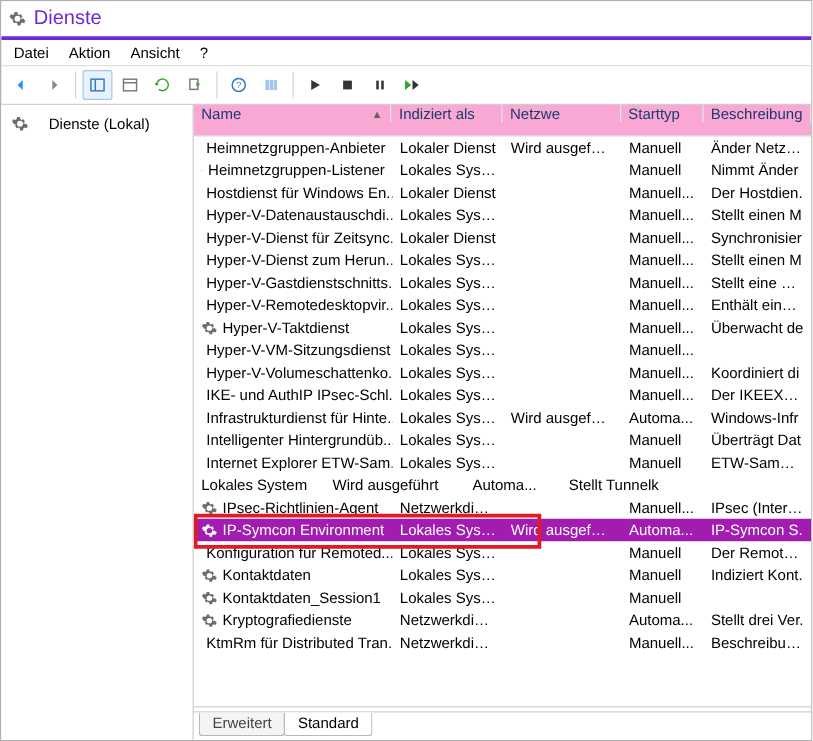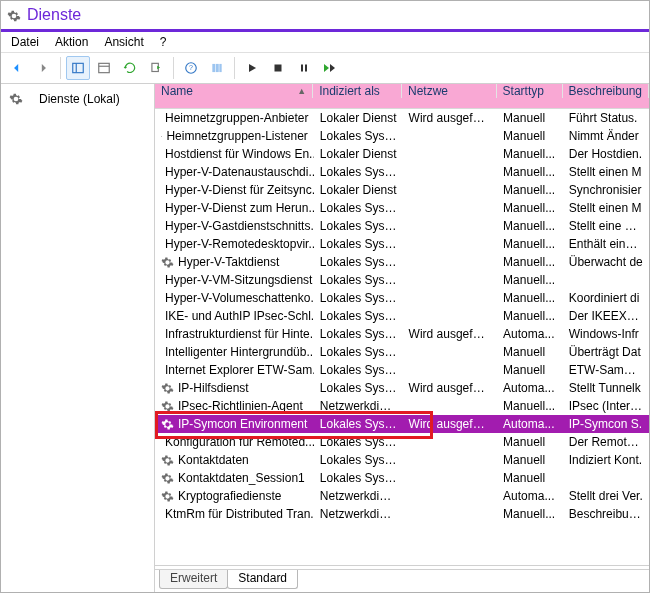--- a/index.html
+++ b/index.html
@@ -158,21 +158,21 @@
       <div class="row">
             <div class="cell first c-name">
               <svg width="13" height="13" viewBox="0 0 24 24">
                 <path fill="#6d6d6d" d="M12 8a4 4 0 1 0 0 8 4 4 0 0 0 0-8zm9 4a7 7 0 0 1-.1 1.2l2.1 1.6-2 3.5-2.5-1a7 7 0 0 1-2 1.2l-.4 2.7h-4l-.4-2.7a7 7 0 0 1-2-1.2l-2.5 1-2-3.5 2.1-1.6A7 7 0 0 1 3 12a7 7 0 0 1 .1-1.2L1 9.2l2-3.5 2.5 1a7 7 0 0 1 2-1.2L7.9 2.8h4l.4 2.7a7 7 0 0 1 2 1.2l2.5-1 2 3.5-2.1 1.6c.1.4.1.8.1 1.2z"></path>
               </svg>
               <span>Heimnetzgruppen-Anbieter</span>
             </div>
             <div class="cell c-logon">Lokaler Dienst</div>
             <div class="cell c-status">Wird ausgeführt</div>
             <div class="cell c-start">Manuell</div>
-            <div class="cell c-desc">Führt Status.</div>
+            <div class="cell c-desc">Änder Netzwe.</div>
           </div>
           <div class="row">
             <div class="cell first c-name">
               <svg width="13" height="13" viewBox="0 0 24 24">
                 <path fill="#6d6d6d" d="M12 8a4 4 0 1 0 0 8 4 4 0 0 0 0-8zm9 4a7 7 0 0 1-.1 1.2l2.1 1.6-2 3.5-2.5-1a7 7 0 0 1-2 1.2l-.4 2.7h-4l-.4-2.7a7 7 0 0 1-2-1.2l-2.5 1-2-3.5 2.1-1.6A7 7 0 0 1 3 12a7 7 0 0 1 .1-1.2L1 9.2l2-3.5 2.5 1a7 7 0 0 1 2-1.2L7.9 2.8h4l.4 2.7a7 7 0 0 1 2 1.2l2.5-1 2 3.5-2.1 1.6c.1.4.1.8.1 1.2z"></path>
               </svg>
               <span>Heimnetzgruppen-Listener</span>
             </div>
             <div class="cell c-logon">Lokales System</div>
             <div class="cell c-status"></div>
@@ -329,26 +329,20 @@
                 <path fill="#6d6d6d" d="M12 8a4 4 0 1 0 0 8 4 4 0 0 0 0-8zm9 4a7 7 0 0 1-.1 1.2l2.1 1.6-2 3.5-2.5-1a7 7 0 0 1-2 1.2l-.4 2.7h-4l-.4-2.7a7 7 0 0 1-2-1.2l-2.5 1-2-3.5 2.1-1.6A7 7 0 0 1 3 12a7 7 0 0 1 .1-1.2L1 9.2l2-3.5 2.5 1a7 7 0 0 1 2-1.2L7.9 2.8h4l.4 2.7a7 7 0 0 1 2 1.2l2.5-1 2 3.5-2.1 1.6c.1.4.1.8.1 1.2z"></path>
               </svg>
               <span>Internet Explorer ETW-Sam...</span>
             </div>
             <div class="cell c-logon">Lokales System</div>
             <div class="cell c-status"></div>
             <div class="cell c-start">Manuell</div>
             <div class="cell c-desc">ETW-Sammlu</div>
           </div>
           <div class="row">
-            <div class="cell first c-name">
-              <svg width="13" height="13" viewBox="0 0 24 24">
-                <path fill="#6d6d6d" d="M12 8a4 4 0 1 0 0 8 4 4 0 0 0 0-8zm9 4a7 7 0 0 1-.1 1.2l2.1 1.6-2 3.5-2.5-1a7 7 0 0 1-2 1.2l-.4 2.7h-4l-.4-2.7a7 7 0 0 1-2-1.2l-2.5 1-2-3.5 2.1-1.6A7 7 0 0 1 3 12a7 7 0 0 1 .1-1.2L1 9.2l2-3.5 2.5 1a7 7 0 0 1 2-1.2L7.9 2.8h4l.4 2.7a7 7 0 0 1 2 1.2l2.5-1 2 3.5-2.1 1.6c.1.4.1.8.1 1.2z"></path>
-              </svg>
-              <span>IP-Hilfsdienst</span>
-            </div>
             <div class="cell c-logon">Lokales System</div>
             <div class="cell c-status">Wird ausgeführt</div>
             <div class="cell c-start">Automa...</div>
             <div class="cell c-desc">Stellt Tunnelk</div>
           </div>
           <div class="row">
             <div class="cell first c-name">
               <svg width="13" height="13" viewBox="0 0 24 24">
                 <path fill="#6d6d6d" d="M12 8a4 4 0 1 0 0 8 4 4 0 0 0 0-8zm9 4a7 7 0 0 1-.1 1.2l2.1 1.6-2 3.5-2.5-1a7 7 0 0 1-2 1.2l-.4 2.7h-4l-.4-2.7a7 7 0 0 1-2-1.2l-2.5 1-2-3.5 2.1-1.6A7 7 0 0 1 3 12a7 7 0 0 1 .1-1.2L1 9.2l2-3.5 2.5 1a7 7 0 0 1 2-1.2L7.9 2.8h4l.4 2.7a7 7 0 0 1 2 1.2l2.5-1 2 3.5-2.1 1.6c.1.4.1.8.1 1.2z"></path>
               </svg>

